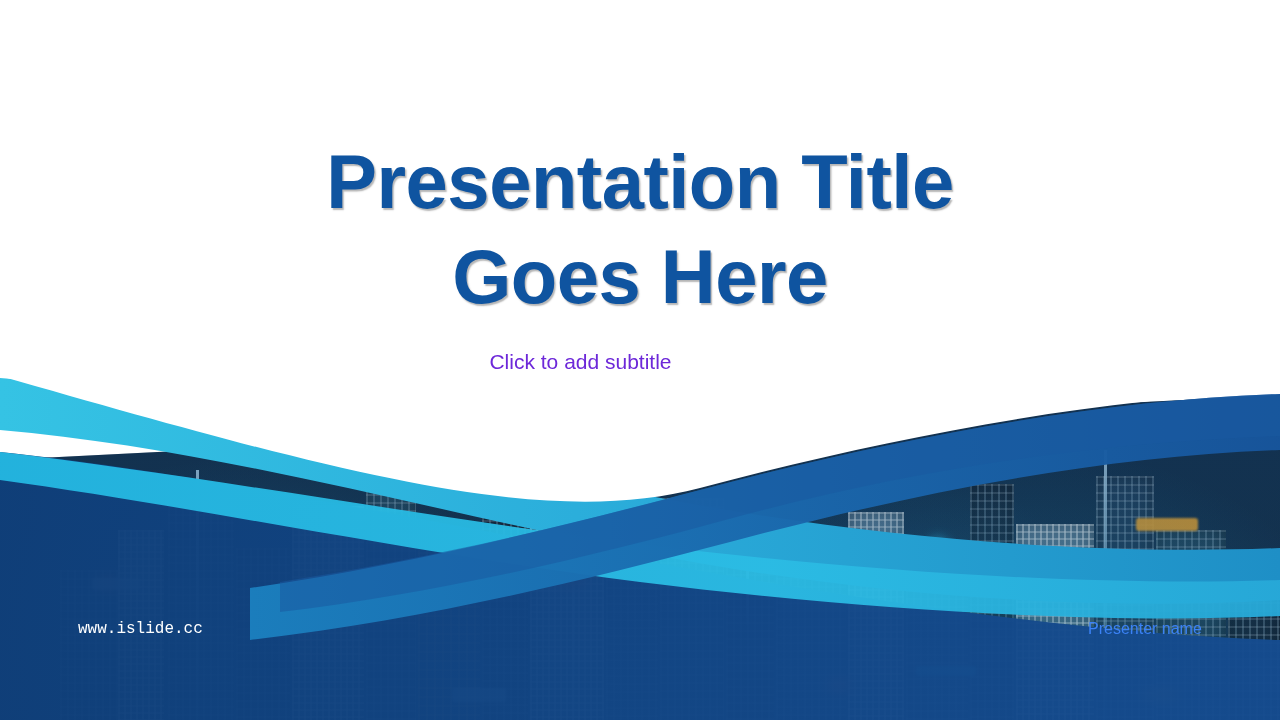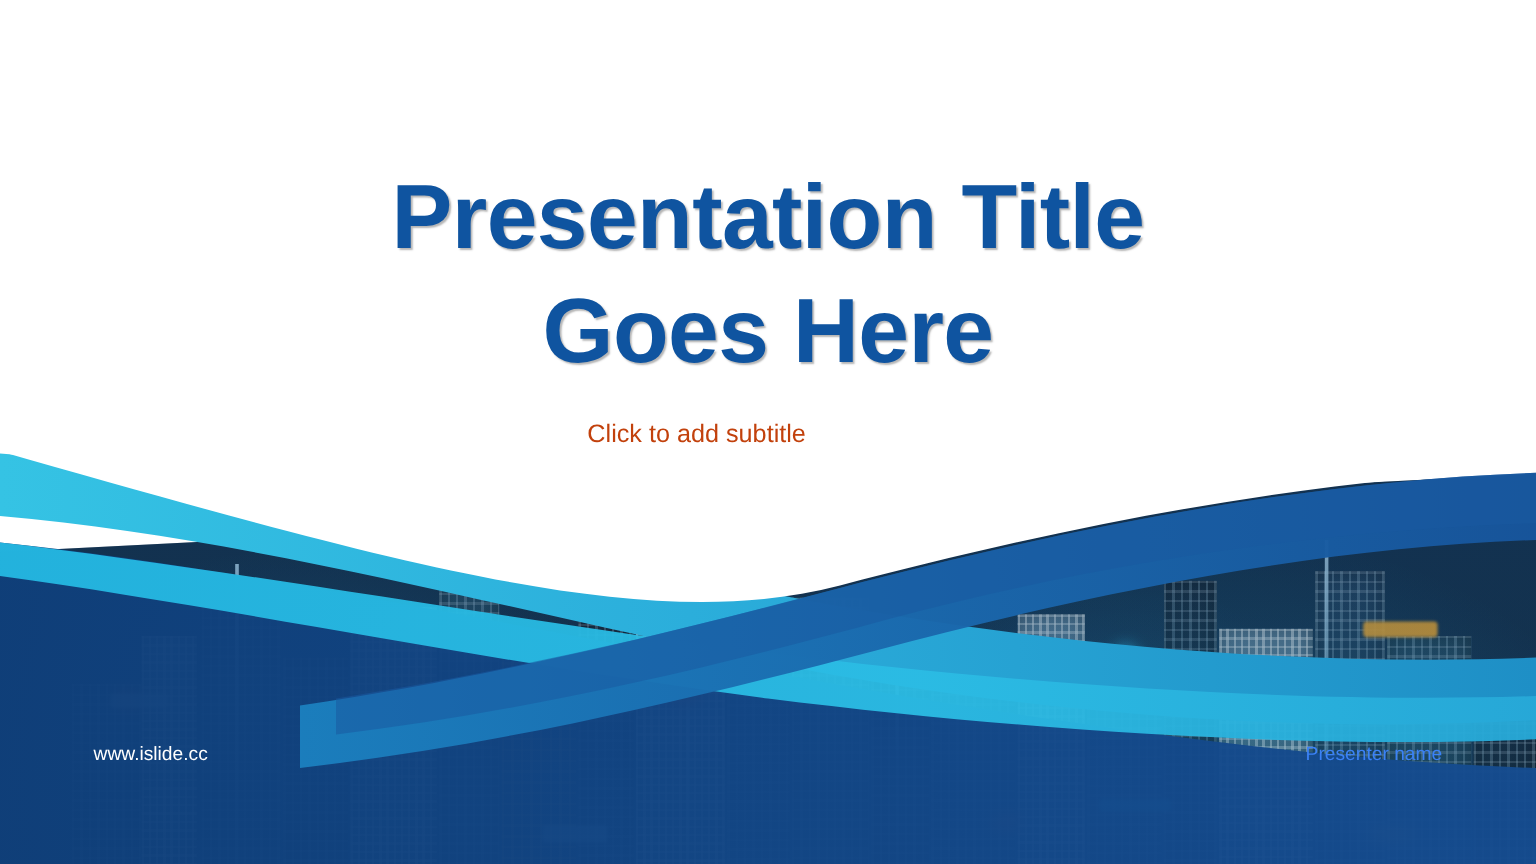--- a/index.html
+++ b/index.html
@@ -139,29 +139,30 @@
     white-space: pre-line;
   }
 
   .subtitle {
     position: absolute;
     left: 0;
     top: 350px;
     width: 1161px;
     text-align: center;
     font-size: 21px;
-    color: #c2410c;
+    color: #6d28d9;
   }
 
   .footer-left {
     position: absolute;
     left: 78px;
     top: 620px;
     font-size: 16px;
     color: #ffffff;
+    font-family: Liberation Mono, monospace;
   }
 
   .footer-right {
     position: absolute;
     left: 1088px;
     top: 620px;
     font-size: 16px;
     color: #3b82f6;
   }
 </style>

